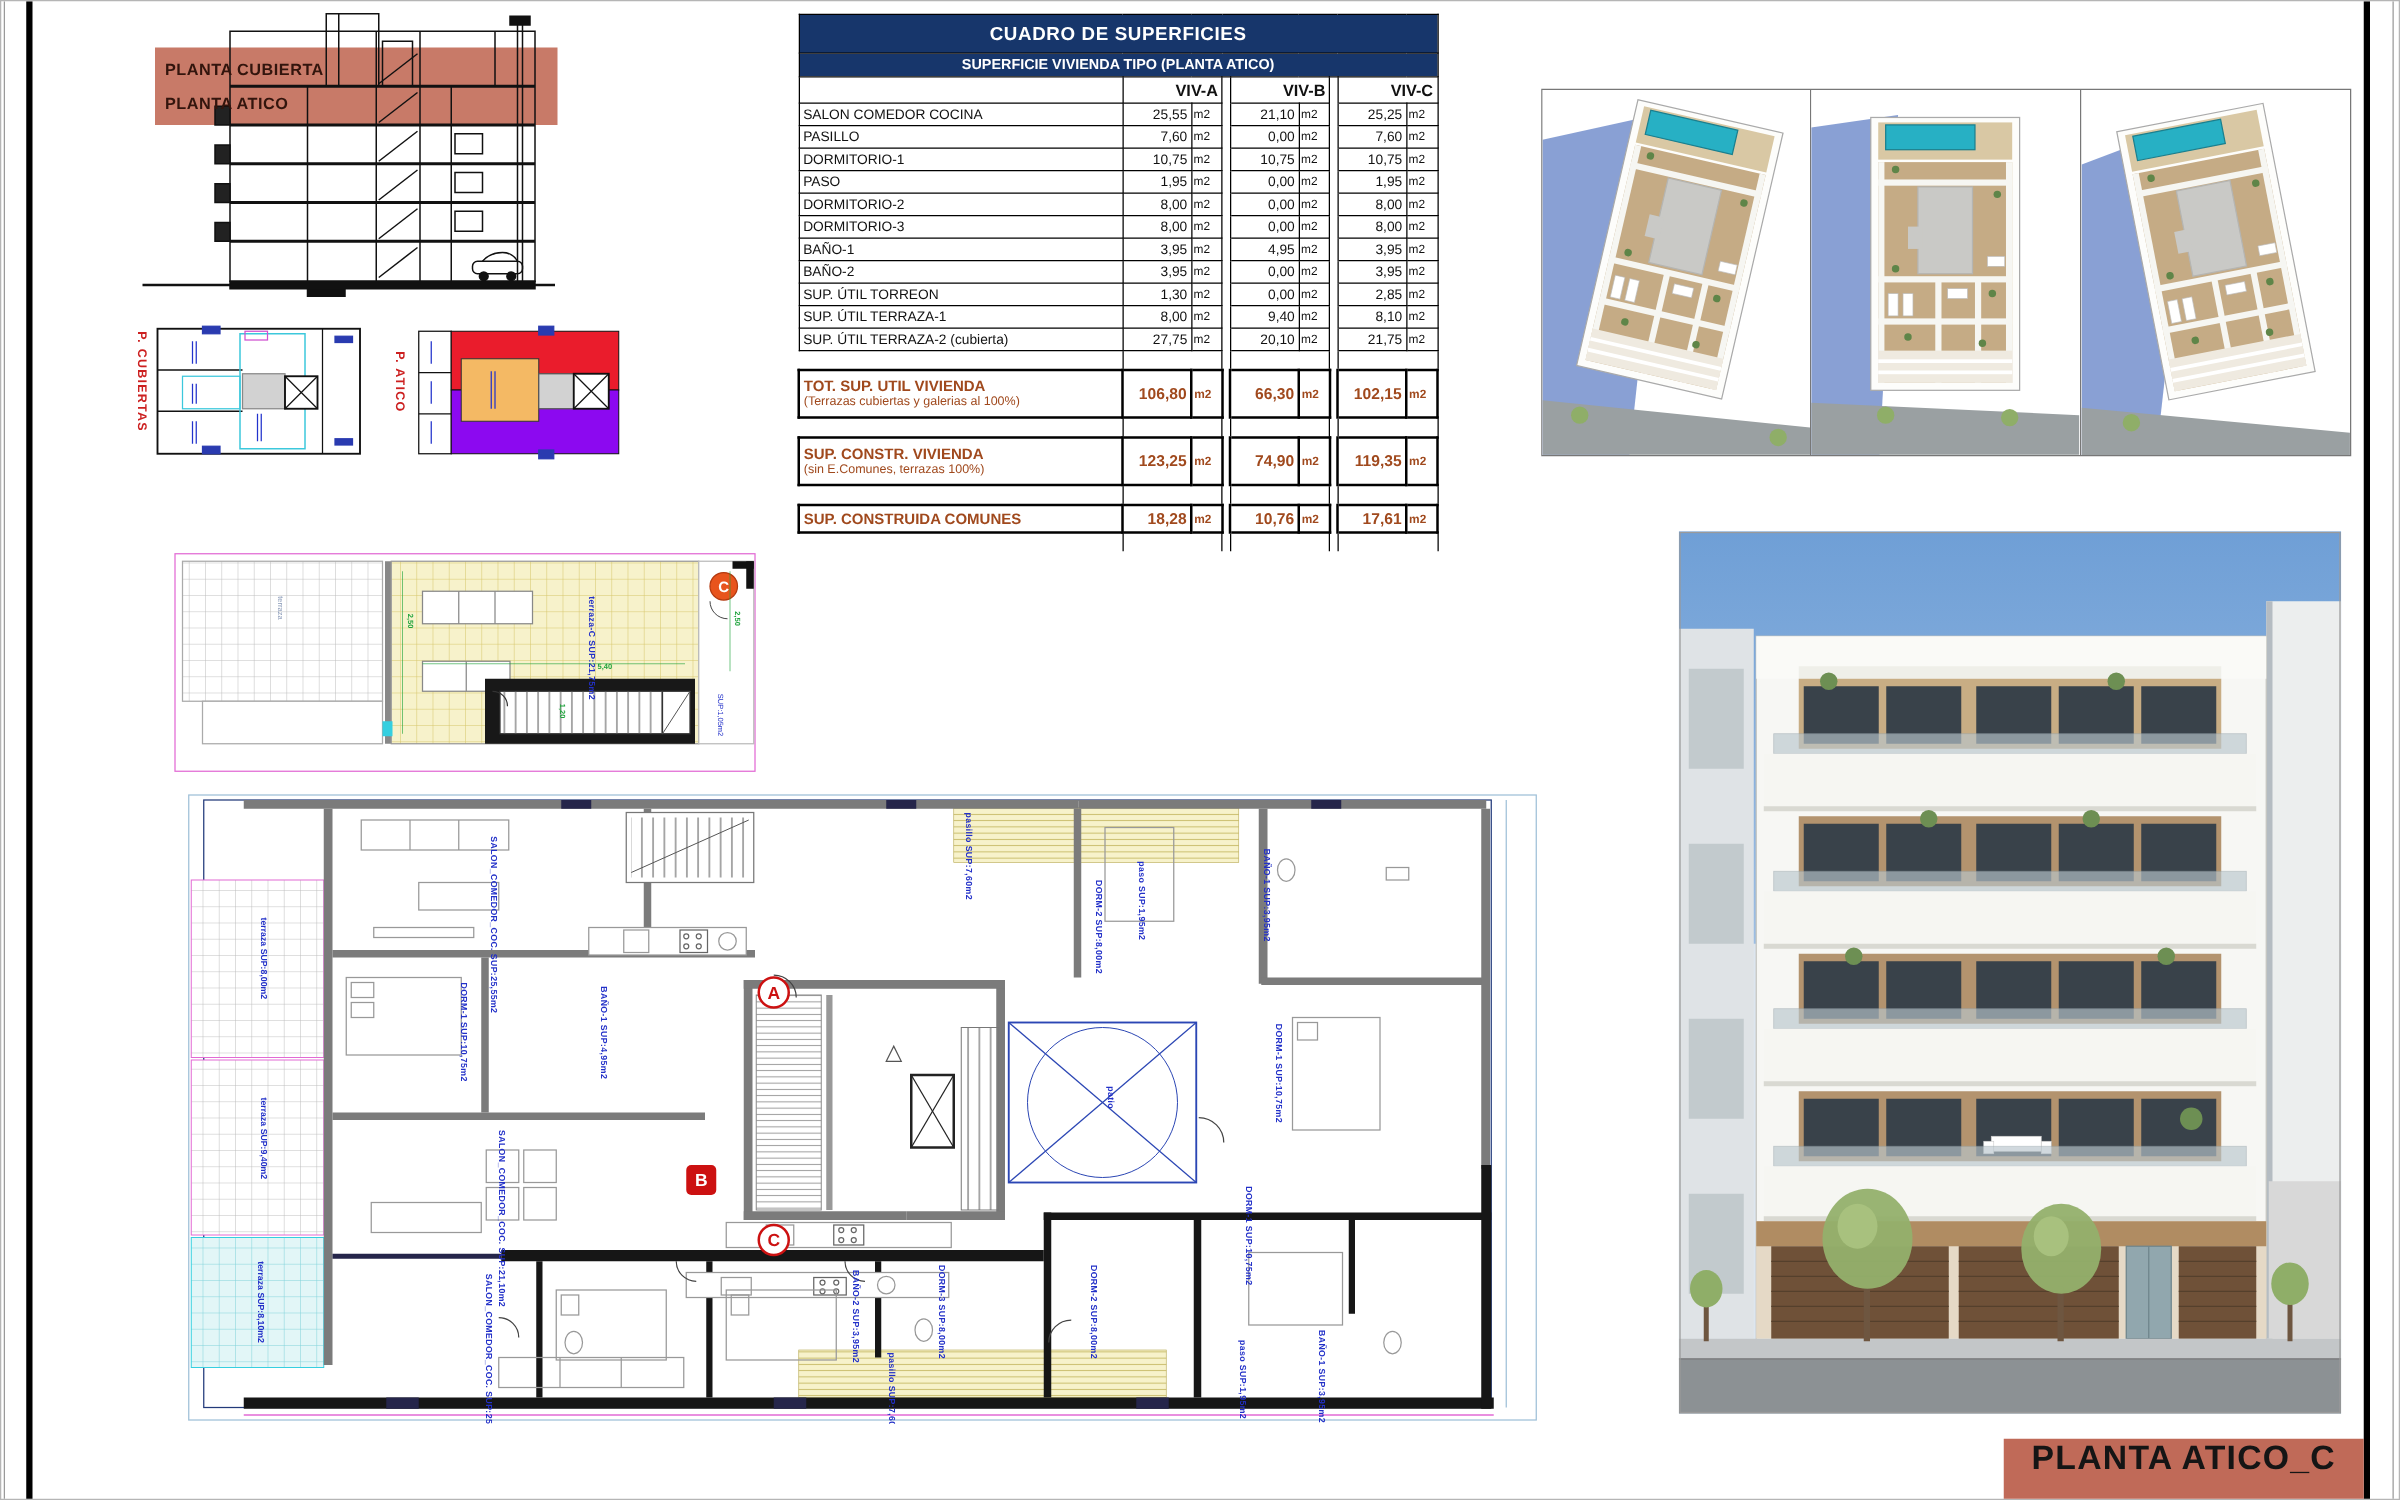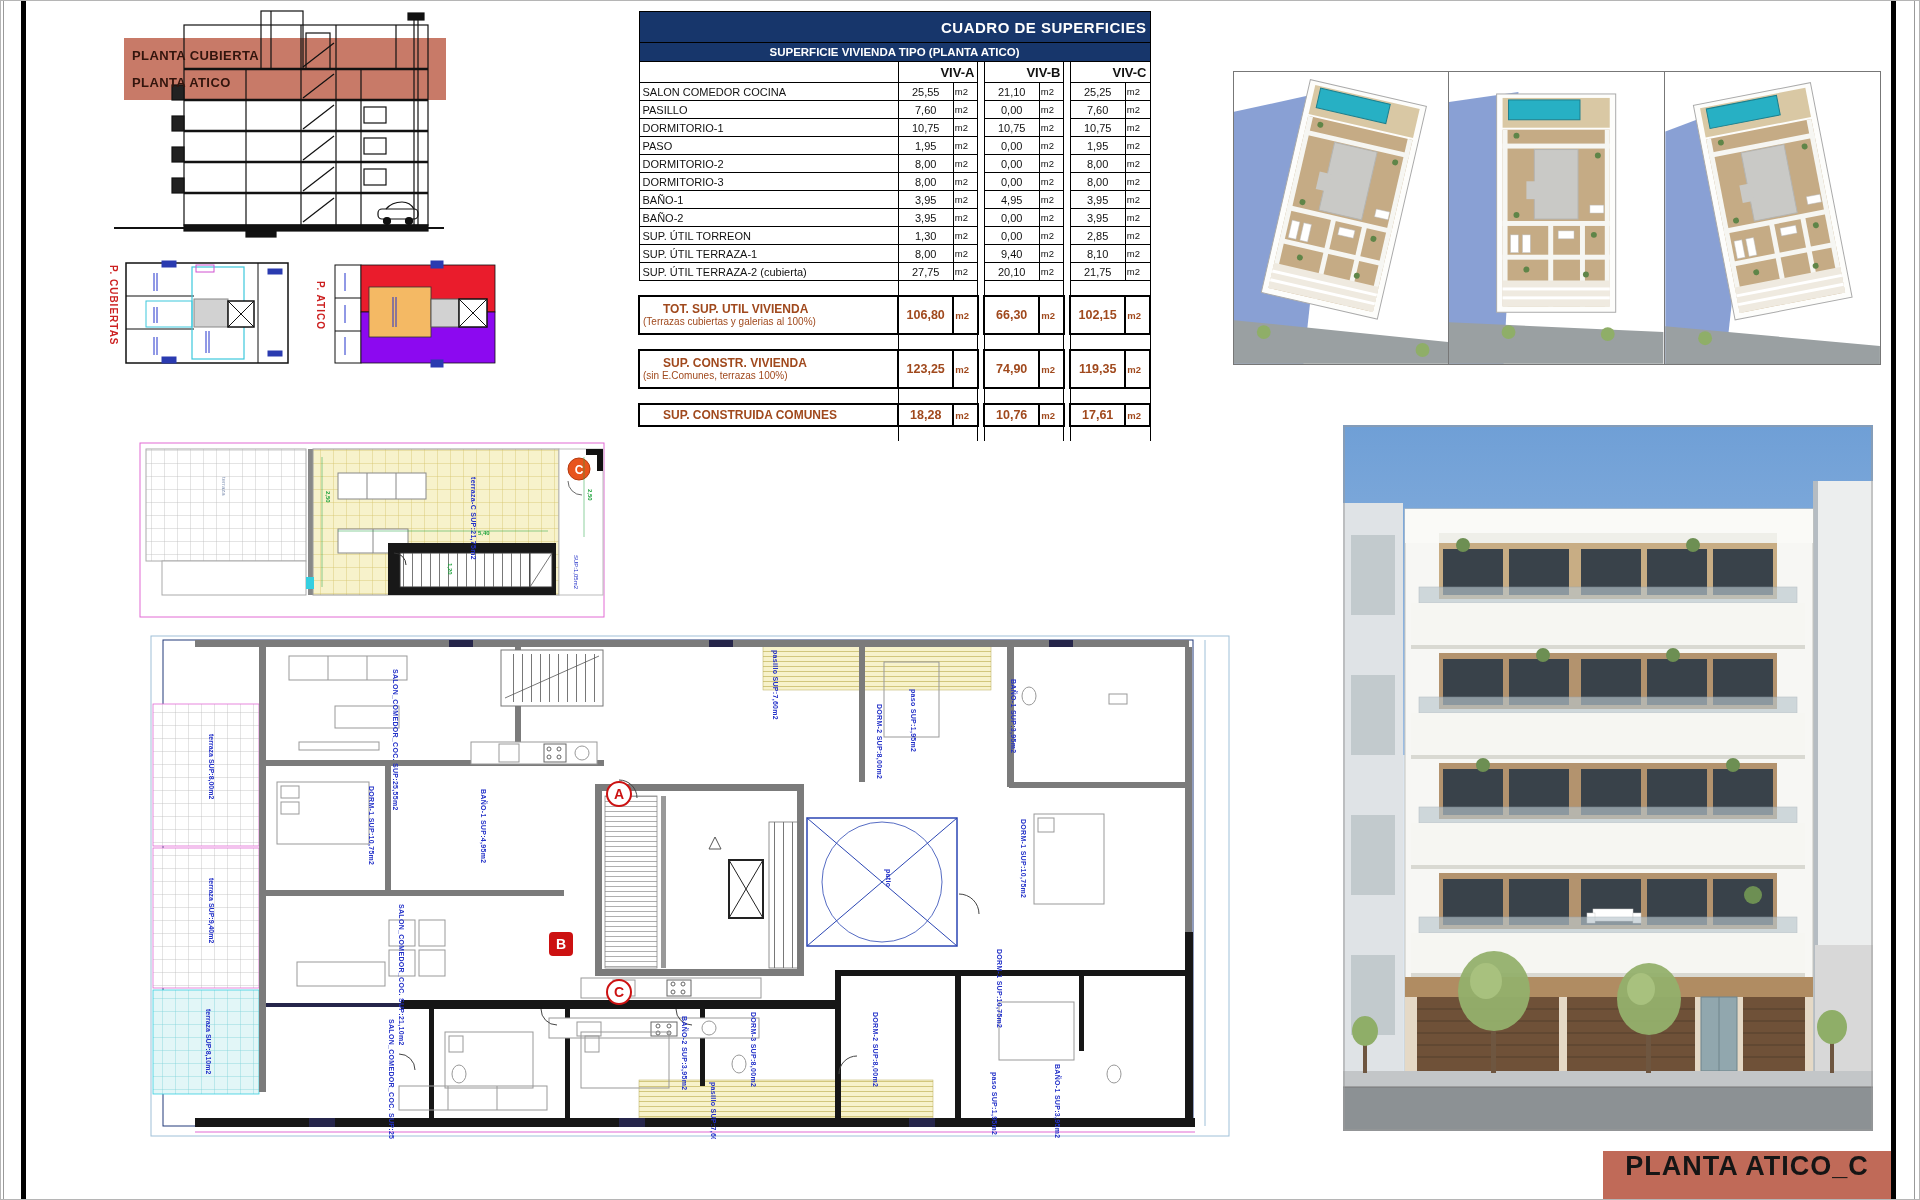--- a/index.html
+++ b/index.html
@@ -9,40 +9,40 @@
   
   #frame-left-thin{left:2px;top:0;width:1px;height:1200px;background:#9a9a9a;}
   #frame-left-bar{left:20px;top:0;width:5px;height:1200px;background:#000;}
   #frame-right-bar{left:1890px;top:0;width:5px;height:1200px;background:#000;}
   #frame-right-thin{left:1913px;top:0;width:1px;height:1200px;background:#9a9a9a;}
   
   #table-wrap{left:637px;top:10px;width:515px;}
   table.atable{border-collapse:collapse;table-layout:fixed;width:513px;}
   .atable td{padding:0 3px;font-size:11px;color:#111;overflow:hidden;white-space:nowrap;}
   tr.trow td{background:#17366b;color:#fff;text-align:center;font-weight:bold;border:1px solid #000;}
-  tr.trow.big td{font-size:15px;height:30px;letter-spacing:.5px;text-align:right;}
+  tr.trow.big td{font-size:15px;height:30px;letter-spacing:.5px;}
   tr.trow.sub td{font-size:11.5px;height:18px;}
   tr.hrow td{border:1px solid #000;font-weight:bold;font-size:13px;text-align:right;height:20px;}
   tr.hrow td.sp, tr.grow td.sp{border-top:none;border-bottom:none;border-left:1px solid #000;border-right:1px solid #000;}
   tr.drow td{border:1px solid #000;height:17px;}
   tr.drow td.sp{border-top:none;border-bottom:none;border-left:1px solid #000;border-right:1px solid #000;}
-  td.num{text-align:center;}
+  td.num{text-align:right;}
   td.unit{font-size:9.5px;border-left:1px solid #9a9a9a !important;padding:0 1px;}
   tr.grow td{border:none;height:14px;}
   tr.grow td.vb{border-left:1px solid #000;border-right:none;}
   tr.grow td.ve{border-right:1px solid #000;border-left:none;}
   tr.srow td{border:2px solid #000;color:#a0491d;font-weight:bold;}
   tr.srow td.lblc{font-size:12px;}
   tr.srow td.num{font-size:12.5px;border-radius:16px;}
   tr.srow td.unit{border-left:1px solid #9a9a9a !important;}
   tr.srow td.sp{border:none;border-left:2px solid #000;border-right:2px solid #000;border-top:none;border-bottom:none;}
   tr.srow.tall td{height:36px;}
   tr.srow.short td{height:20px;}
   .sublbl{font-weight:normal;font-size:10px;display:block;line-height:11px;}
-  .mainlbl{display:block;line-height:13px;margin-left:20px;}
+  .mainlbl{display:block;line-height:13px;}
   
   #renders{left:1232px;top:70px;width:648px;height:294px;display:flex;border:1px solid #777;box-sizing:border-box;background:#fff;}
   .rpanel{width:216px;height:292px;border-right:1px solid #777;box-sizing:border-box;}
   .rpanel:last-child{border-right:none;}
   
   #title-block{left:1602px;top:1150px;width:288px;height:50px;background:#c06a58;
     display:flex;justify-content:center;color:#151515;font-weight:bold;
     font-size:27px;letter-spacing:1px;}
   .seclab{font-weight:bold;font-size:13px;fill:#33150d;letter-spacing:.4px;}
   .rl{font-size:7px;font-weight:bold;fill:#2230c8;letter-spacing:.3px;}

